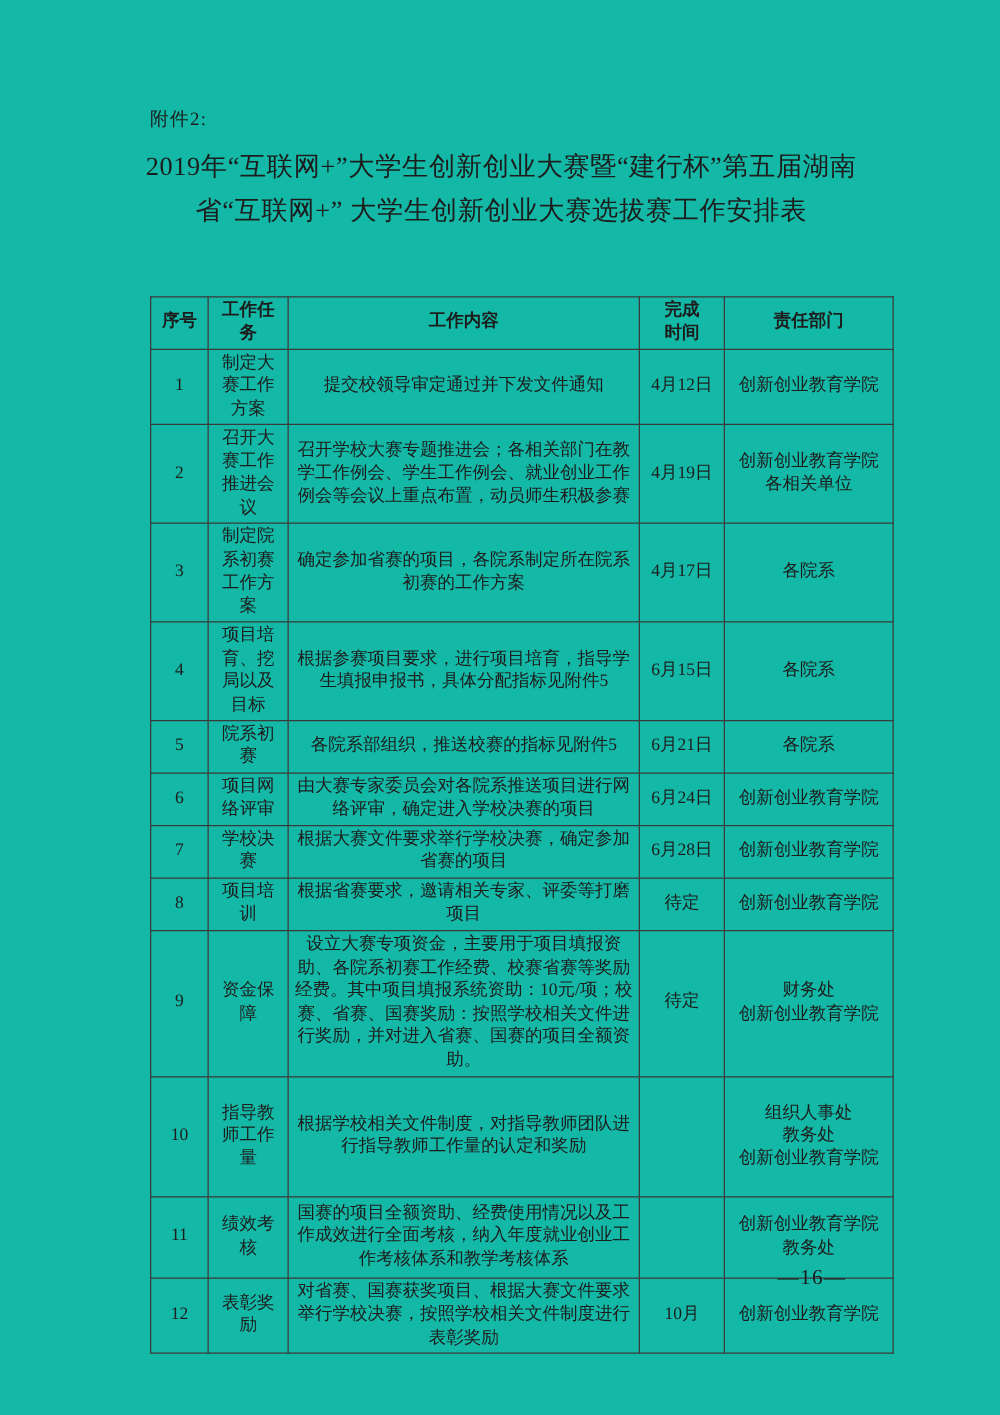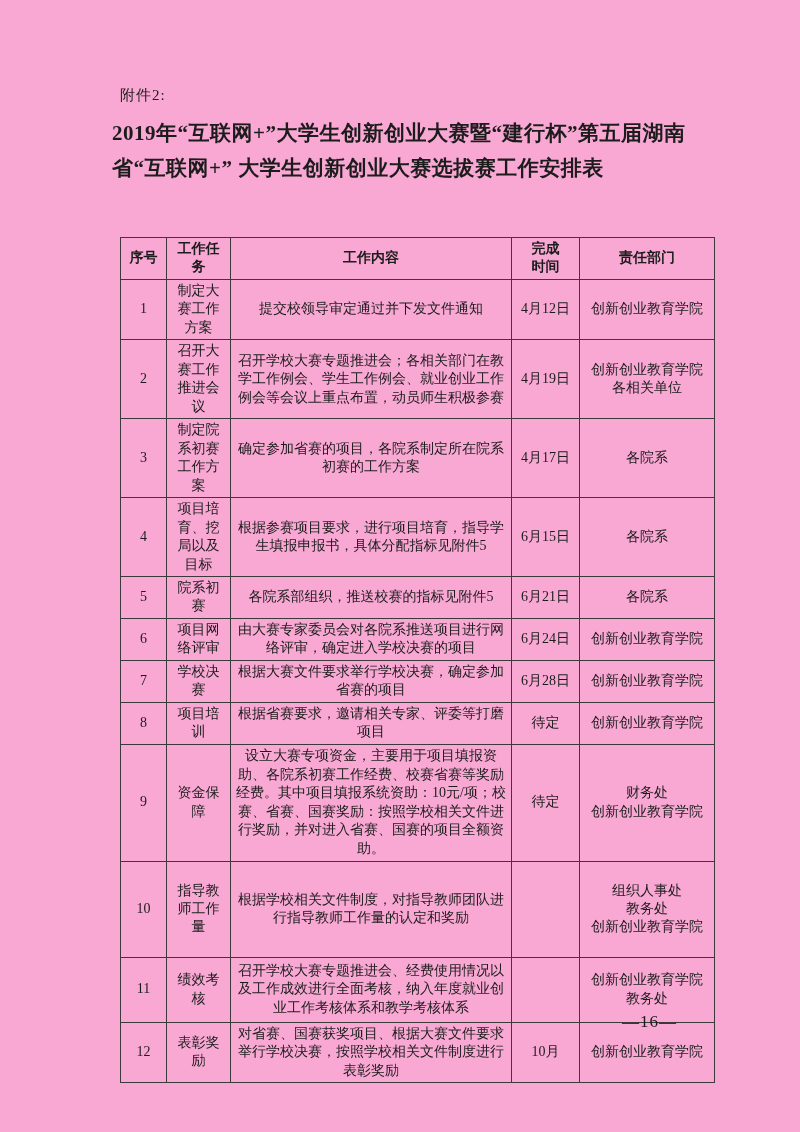--- a/index.html
+++ b/index.html
@@ -1,41 +1,42 @@
 <!DOCTYPE html>
 <html><head>
 <meta charset="utf-8">
 <style>
   * { box-sizing: border-box; }
   html, body { margin: 0; padding: 0; background: #ffffff; }
   .page {
     position: relative;
     width: 800px;
     height: 1132px;
-    background: #f9a8d4;
+    background: #14b8a6;
     font-family: "Liberation Serif", "DejaVu Serif", serif;
     color: #1c1c1c;
     overflow: hidden;
   }
   .attachment-label {
     position: absolute;
     top: 86px;
     left: 120px;
     font-size: 15px;
     letter-spacing: 1px;
   }
   .doc-title {
     position: absolute;
     top: 116px;
     left: 112px;
     width: 578px;
     margin: 0;
     font-size: 21px;
-    font-weight: bold;
+    font-weight: normal;
     line-height: 35px;
+    text-align: center;
     letter-spacing: 0.5px;
   }
   table.schedule {
     position: absolute;
     top: 237px;
     left: 120px;
     width: 594px;
     border-collapse: collapse;
     table-layout: fixed;
   }
@@ -172,21 +173,21 @@
         <td class="c-task">指导教师工作量</td>
         <td class="c-content">根据学校相关文件制度，对指导教师团队进行指导教师工作量的认定和奖励</td>
         <td class="c-time"></td>
         <td class="c-dept">组织人事处
 教务处
 创新创业教育学院</td>
       </tr>
       <tr>
         <td class="c-no">11</td>
         <td class="c-task">绩效考核</td>
-        <td class="c-content">召开学校大赛专题推进会、经费使用情况以及工作成效进行全面考核，纳入年度就业创业工作考核体系和教学考核体系</td>
+        <td class="c-content">国赛的项目全额资助、经费使用情况以及工作成效进行全面考核，纳入年度就业创业工作考核体系和教学考核体系</td>
         <td class="c-time"></td>
         <td class="c-dept">创新创业教育学院
 教务处</td>
       </tr>
       <tr>
         <td class="c-no">12</td>
         <td class="c-task">表彰奖励</td>
         <td class="c-content">对省赛、国赛获奖项目、根据大赛文件要求举行学校决赛，按照学校相关文件制度进行表彰奖励</td>
         <td class="c-time">10月</td>
         <td class="c-dept">创新创业教育学院</td>

